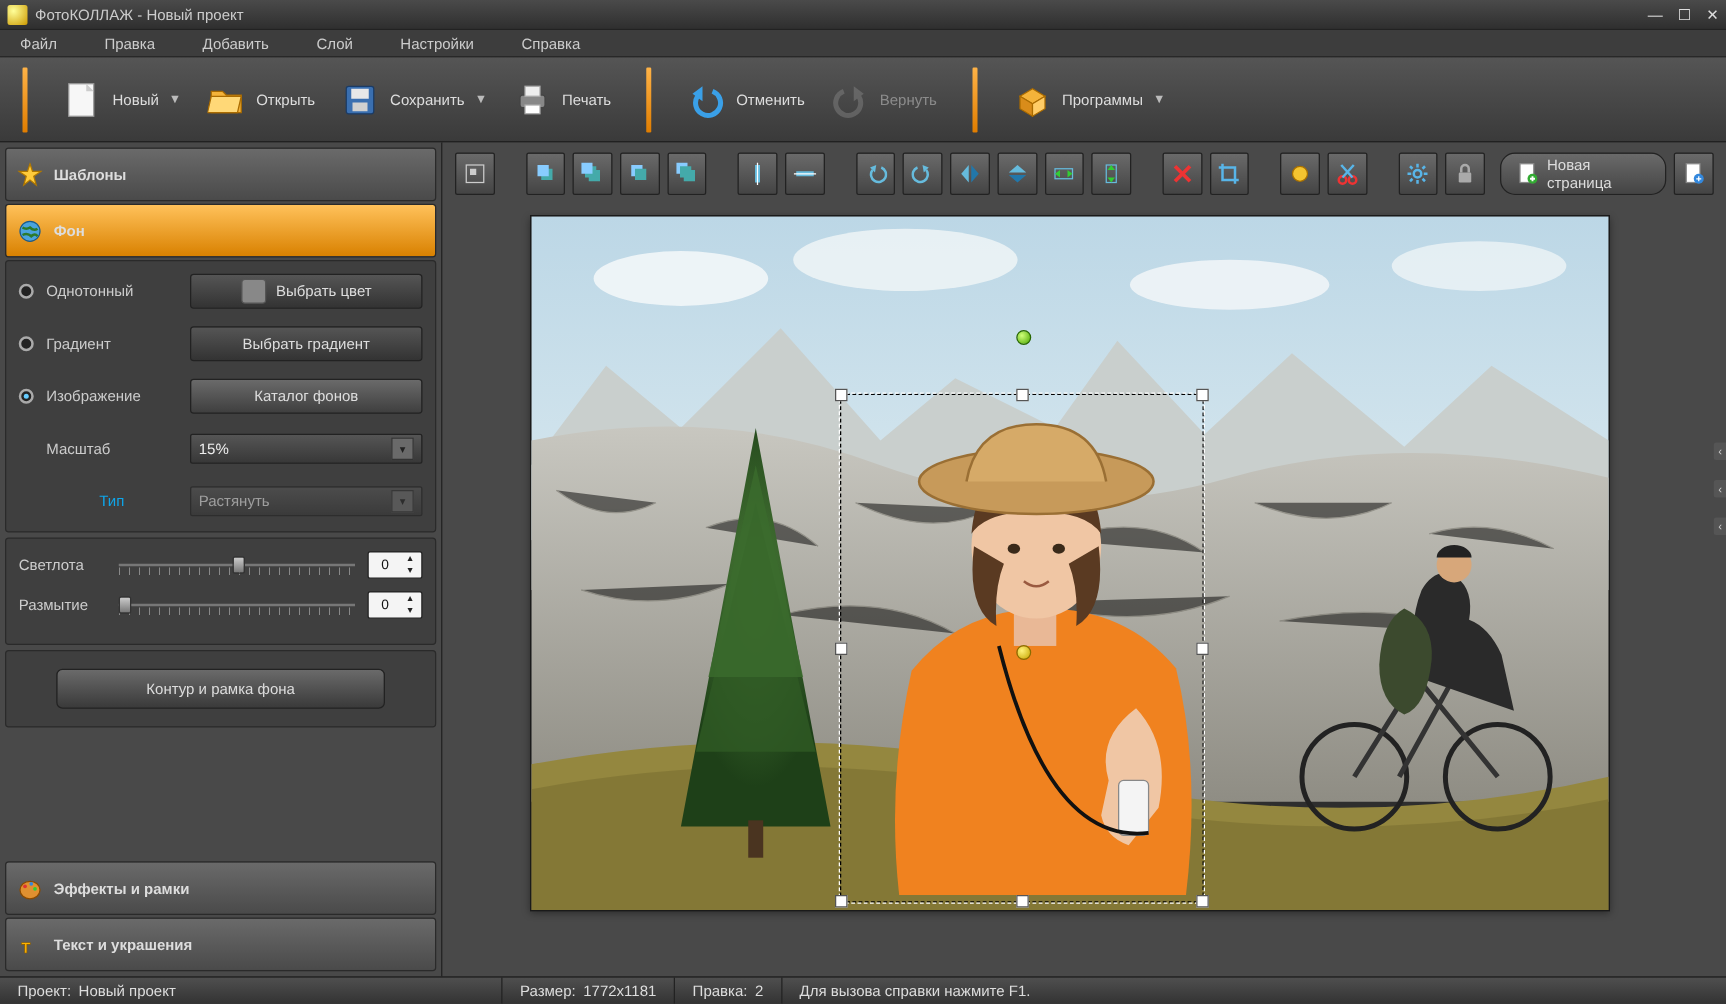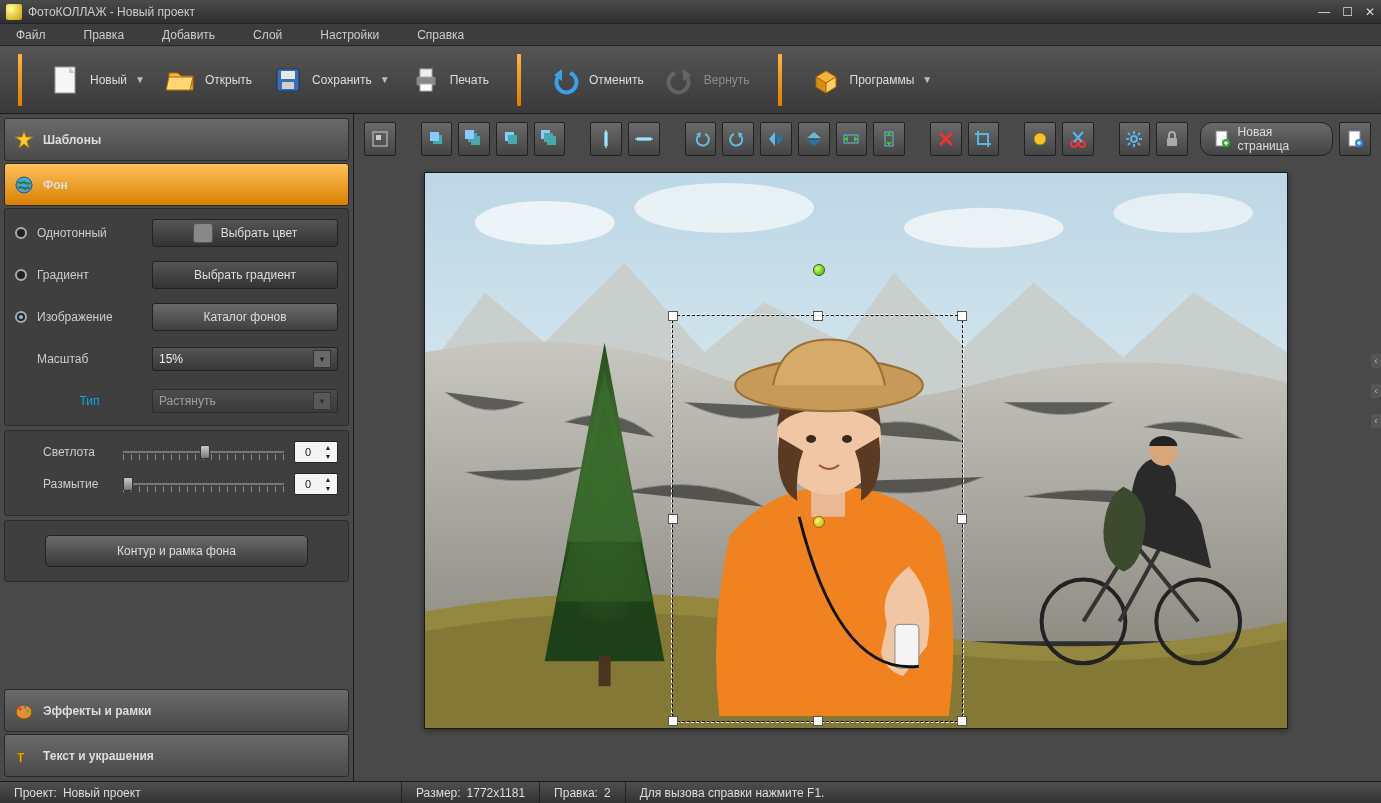--- a/index.html
+++ b/index.html
@@ -27,21 +27,21 @@
 .radio { width: 12px; height: 12px; border-radius: 50%; border: 2px solid #aaa; display: inline-block; background: #222; position: relative; }
 .radio.on::after { content: ""; position: absolute; inset: 2px; background: #6cf; border-radius: 50%; }
 .lbl { flex: 0 0 105px; font-size: 12px; color: #ccc; }
 .lbl.dim { color: #0ea5e9; text-align: center; }
 .btn { flex: 1; height: 28px; background: linear-gradient(#555,#333); border: 1px solid #222; border-radius: 3px; display: flex; align-items: center; justify-content: center; font-size: 12px; color: #bbb; cursor: pointer; }
 .btn.active { color: #eee; background: linear-gradient(#6a6a6a,#3f3f3f); }
 .btn.small-swatch { width: 20px; height: 20px; flex: none; background: #888; margin-right: 8px; border: 1px solid #555; }
 .select { flex: 1; height: 24px; background: linear-gradient(#555,#383838); border: 1px solid #222; border-radius: 2px; display: flex; align-items: center; padding: 0 6px; justify-content: space-between; }
 .select .ddb { width: 18px; height: 18px; background: #6a6a6a; border: 1px solid #333; display: flex; align-items: center; justify-content: center; font-size: 9px; color: #222; }
 .chk { width: 12px; height: 12px; border: 1px solid #888; background: #333; display: inline-block; margin-right: 8px; }
-.slider-row { display: flex; align-items: center; gap: 10px; margin-bottom: 10px; margin-left: 28px; }
+.slider-row { display: flex; align-items: center; gap: 10px; margin-bottom: 10px; }
 .slider-row .lbl { flex: 0 0 70px; }
 .slider { flex: 1; height: 18px; position: relative; }
 .slider .track { height: 2px; background: #777; position: absolute; top: 8px; left: 0; right: 0; }
 .slider .ticks { position: absolute; top: 11px; left: 0; right: 0; height: 6px; background: repeating-linear-gradient(90deg,#888 0 1px,transparent 1px 8px); }
 .slider .thumb { position: absolute; top: 2px; width: 10px; height: 14px; background: linear-gradient(#ccc,#777); border: 1px solid #333; border-radius: 2px; }
 .spin { width: 44px; height: 22px; display: flex; align-items: center; background: #f4f4f4; border: 1px solid #222; border-radius: 2px; }
 .spin input { width: 26px; border: none; background: transparent; color: #111; text-align: center; font-size: 11px; outline: none; }
 .spin .ud { width: 14px; display: flex; flex-direction: column; }
 .spin .ud span { font-size: 7px; color: #222; text-align: center; line-height: 9px; }
 .big-btn { height: 32px; background: linear-gradient(#6a6a6a,#3a3a3a); border: 1px solid #222; border-radius: 5px; display: flex; align-items: center; justify-content: center; color: #eee; cursor: pointer; }

